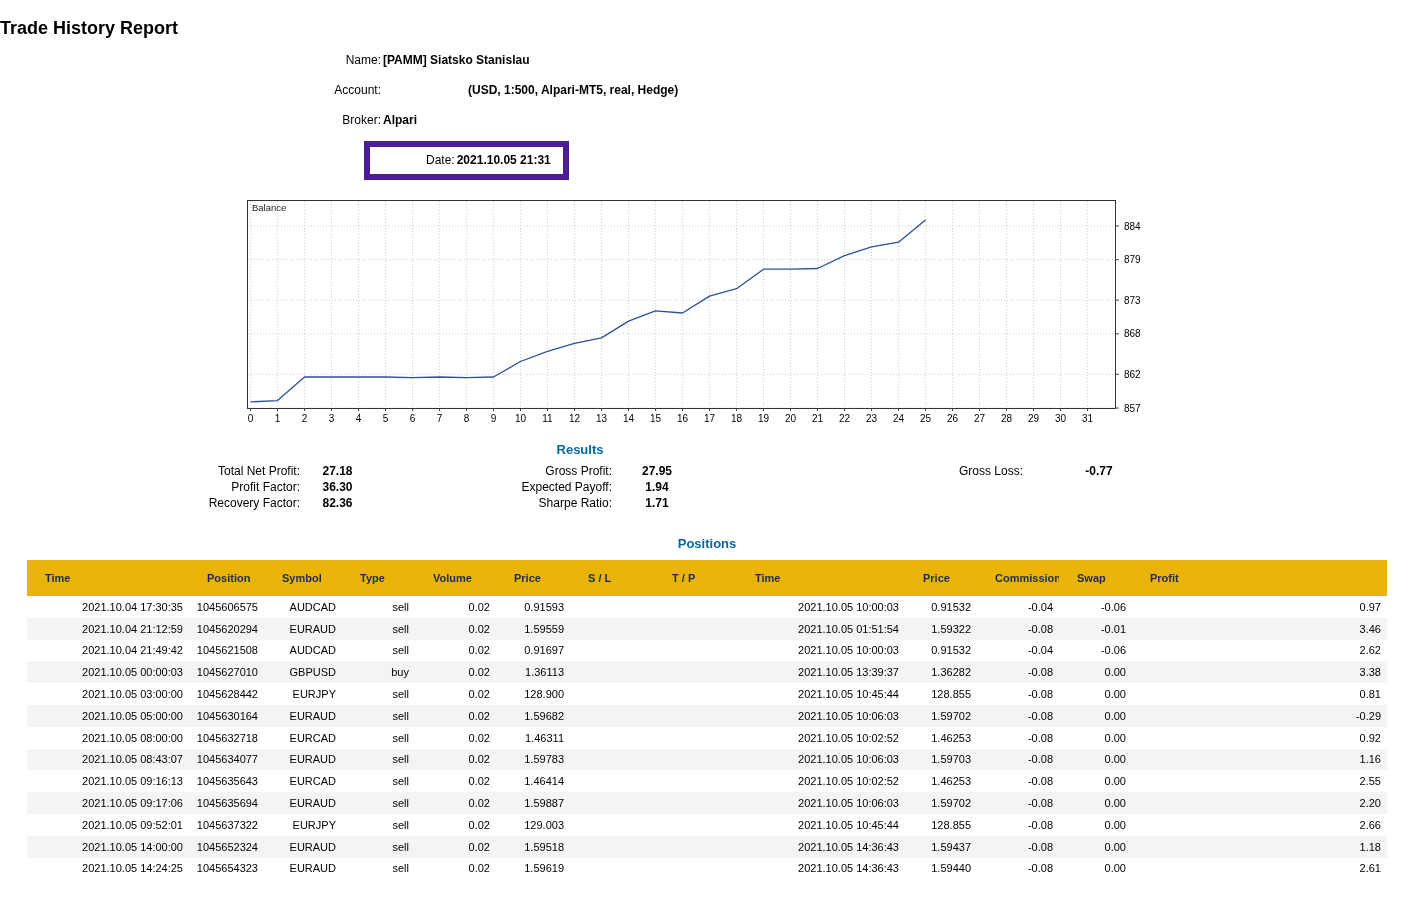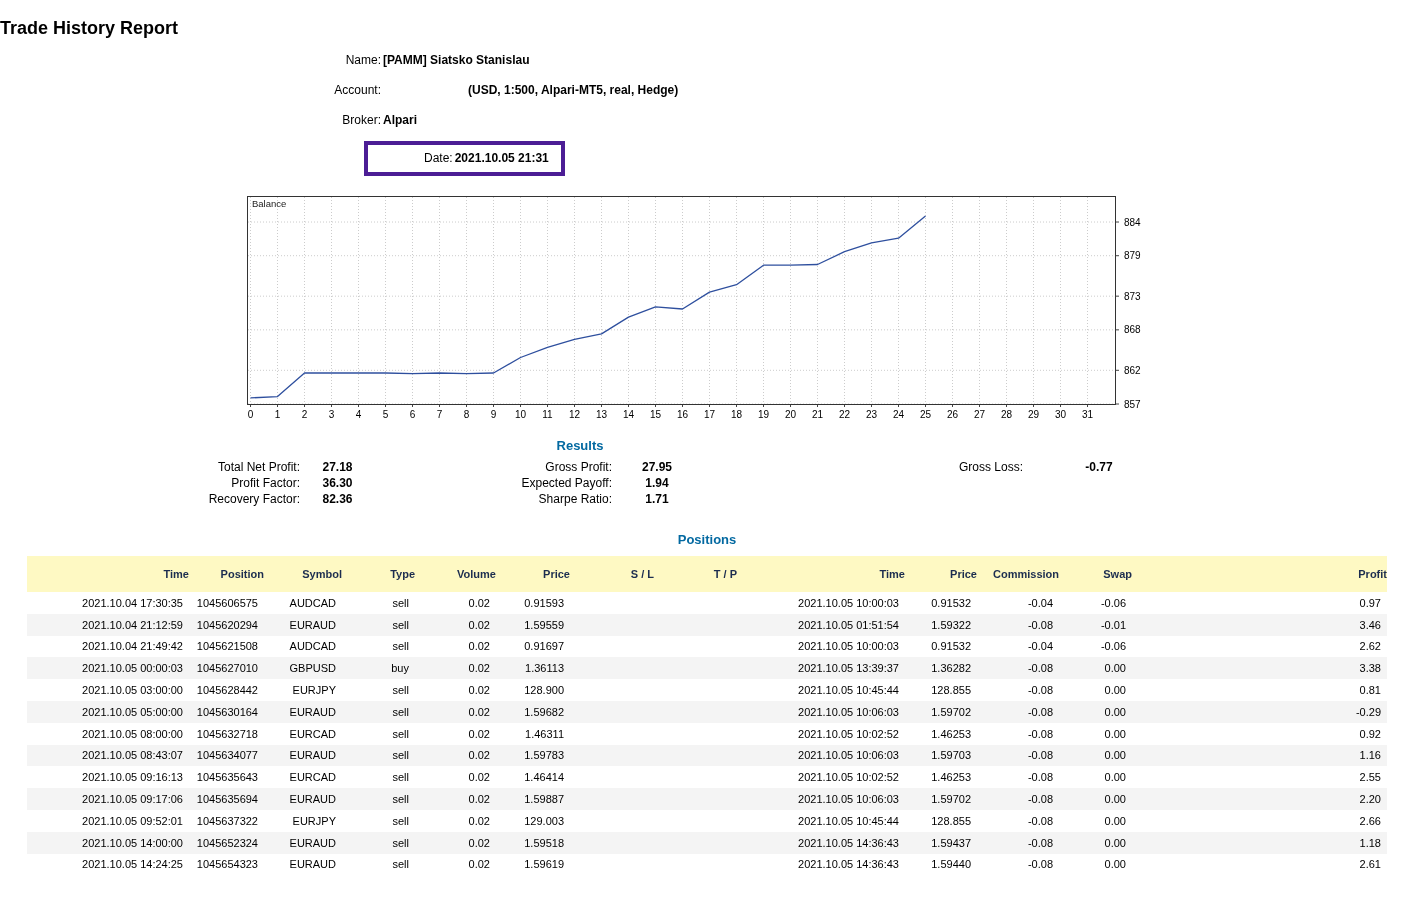--- a/index.html
+++ b/index.html
@@ -15,21 +15,21 @@
     font-size:18px; line-height:21px; font-weight:bold; color:#000;
   }
   
   .info-row { line-height:18px; margin-bottom:12px; font-size:12px; white-space:nowrap; }
   .info-label { display:inline-block; width:381px; text-align:right;padding-left:44px; }
   .info-value { font-weight:bold; margin-left:2px; }
   .info-value.account-indent { margin-left:87px; }
   .date-row { margin-bottom:0; }
   .date-box {
     display:inline-block; margin-left:364px;
-    border:4px solid #4c1d95; padding:4px 12px 5px 12px;
+    border:6px solid #4c1d95; padding:4px 12px 5px 12px;
   }
   .date-box .info-label { width:auto; }
   
   .chart-wrap { position:relative; margin:20px 0 0 247px; width:940px; height:232px; }
   .chart-wrap svg { overflow:visible; display:block; }
   .chart-wrap svg text { font-family:"Liberation Sans", sans-serif; font-size:10px; fill:#000; }
   .chart-wrap svg text.series-title { font-size:9.5px; fill:#222; }
   
   .section-heading { font-weight:bold; font-size:13px; line-height:16px; color:#0369a1; }
   .results-heading { width:1160px; text-align:center; margin:10px 0 0 0; }
@@ -40,23 +40,23 @@
   .r-label { text-align:right; line-height:14px; white-space:nowrap; }
   .r-value { text-align:center; line-height:14px; font-weight:bold; white-space:nowrap; }
   .positions-heading { width:1360px; margin:26px 0 8px 27px; text-align:center; }
   
   table.positions {
     margin-left:27px; width:1360px;
     border-collapse:collapse; table-layout:fixed;
     font-size:11px;
   }
   table.positions thead th {
-    background:#fef9c3; height:36px;
+    background:#eab308; height:36px;
     font-size:11px; font-weight:bold; color:#1c2d4f;
-    text-align:right; padding:0 0; white-space:nowrap; overflow:hidden;
+    text-align:left; padding:0 18px; white-space:nowrap; overflow:hidden;
   }
   table.positions tbody td {
     height:21.8px; text-align:right; padding:0 6px 0 0;
     white-space:nowrap; overflow:hidden; color:#000;
   }
   table.positions tbody tr:nth-child(even) { background:#f4f4f4; }
 </style>
 </head>
 <body>
 

